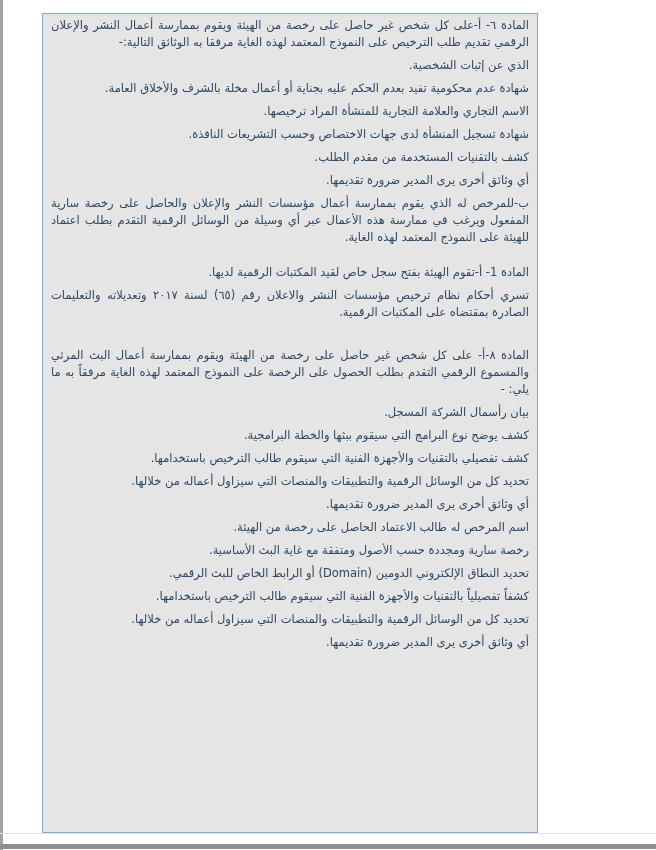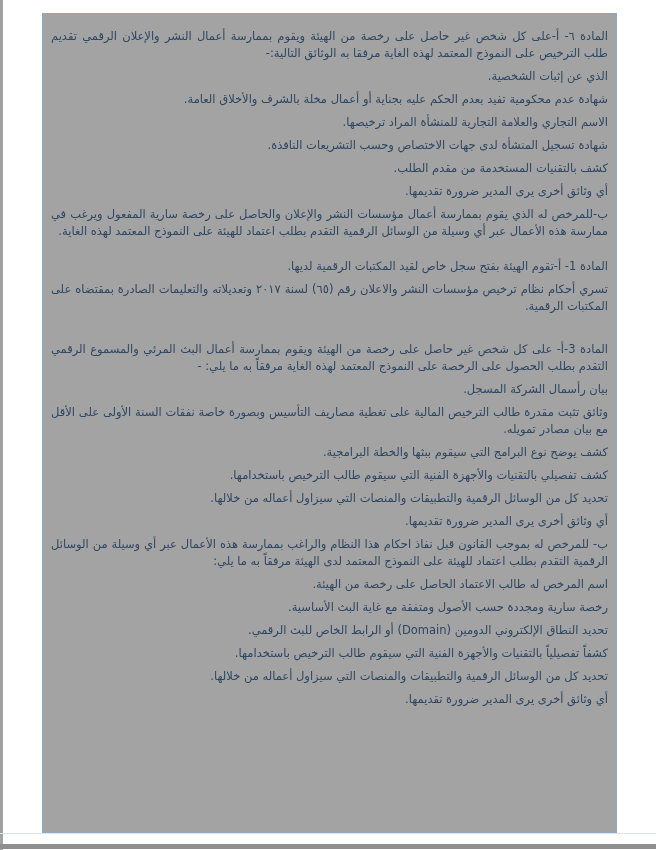--- a/index.html
+++ b/index.html
@@ -28,25 +28,25 @@
   }
   .frame-baseline {
     position: absolute;
     left: 0; top: 833px;
     width: 656px; height: 1px;
     background: #dfe5ed;
   }
   .text-frame {
     position: absolute;
     left: 42px; top: 13px;
-    width: 575px; height: 820px;
+    width: 496px; height: 820px;
     border: 1px solid #8da6c6;
     box-sizing: border-box;
-    padding: 14px 8px 0 8px;
-    background: #a3a3a3;
+    padding: 3px 8px 0 8px;
+    background: #e5e5e5;
     overflow: hidden;
   }
   .para {
     margin: 0 0 6px 0;
     direction: rtl;
     unicode-bidi: embed;
     text-align: justify;
     text-align-last: right;
     font-size: 11.5px;
     line-height: 17px;
@@ -74,28 +74,26 @@
     <p class="para">أي وثائق أخرى يرى المدير ضرورة تقديمها.</p>
     <p class="para">ب-للمرخص له الذي يقوم بممارسة أعمال مؤسسات   النشر والإعلان   والحاصل على رخصة سارية المفعول   ويرغب في ممارسة هذه الأعمال عبر أي وسيلة من   الوسائل الرقمية التقدم بطلب اعتماد للهيئة   على   النموذج المعتمد   لهذه الغاية.</p>
 
     <div class="sp-small"></div>
 
     <p class="para">المادة 1- أ-تقوم الهيئة بفتح سجل خاص لقيد المكتبات الرقمية لديها.</p>
     <p class="para">تسري أحكام نظام ترخيص مؤسسات النشر والاعلان رقم (٦٥) لسنة ٢٠١٧ وتعديلاته والتعليمات الصادرة بمقتضاه على المكتبات الرقمية.</p>
 
     <div class="sp-medium"></div>
 
-    <p class="para">المادة 3-أ- على كل شخص غير حاصل على رخصة من الهيئة ويقوم بممارسة أعمال البث المرئي والمسموع   الرقمي التقدم بطلب الحصول على الرخصة   على   النموذج المعتمد لهذه الغاية مرفقاً به ما يلي: -</p>
+    <p class="para">المادة ٨-أ- على كل شخص غير حاصل على رخصة من الهيئة ويقوم بممارسة أعمال البث المرئي والمسموع   الرقمي التقدم بطلب الحصول على الرخصة   على   النموذج المعتمد لهذه الغاية مرفقاً به ما يلي: -</p>
     <p class="para">بيان رأسمال الشركة المسجل.</p>
-    <p class="para">وثائق تثبت مقدرة طالب الترخيص المالية على تغطية مصاريف التأسيس وبصورة خاصة نفقات السنة الأولى على الأقل مع بيان مصادر تمويله.</p>
     <p class="para">كشف يوضح نوع البرامج التي سيقوم ببثها والخطة البرامجية.</p>
     <p class="para">كشف تفصيلي بالتقنيات والأجهزة الفنية التي سيقوم طالب الترخيص باستخدامها.</p>
     <p class="para">تحديد كل من الوسائل الرقمية والتطبيقات والمنصات التي سيزاول أعماله من خلالها.</p>
     <p class="para">أي وثائق أخرى يرى المدير ضرورة تقديمها.</p>
-    <p class="para">ب- للمرخص له بموجب القانون قبل نفاذ احكام هذا النظام والراغب بممارسة   هذه الأعمال عبر أي وسيلة من   الوسائل الرقمية التقدم بطلب اعتماد للهيئة   على   النموذج   المعتمد لدى الهيئة مرفقاً به ما يلي:</p>
     <p class="para">اسم المرخص له طالب الاعتماد الحاصل على رخصة من الهيئة.</p>
     <p class="para">رخصة سارية ومجددة حسب الأصول ومتفقة مع غاية البث الأساسية.</p>
     <p class="para">تحديد النطاق الإلكتروني الدومين (Domain) أو الرابط الخاص للبث الرقمي.</p>
     <p class="para">كشفاً تفصيلياً بالتقنيات والأجهزة الفنية التي سيقوم طالب الترخيص باستخدامها.</p>
     <p class="para">تحديد كل من الوسائل الرقمية والتطبيقات والمنصات التي سيزاول أعماله من خلالها.</p>
     <p class="para">أي وثائق أخرى يرى المدير ضرورة تقديمها.</p>
 
     <div class="sp-large"></div>
 
   </section>

